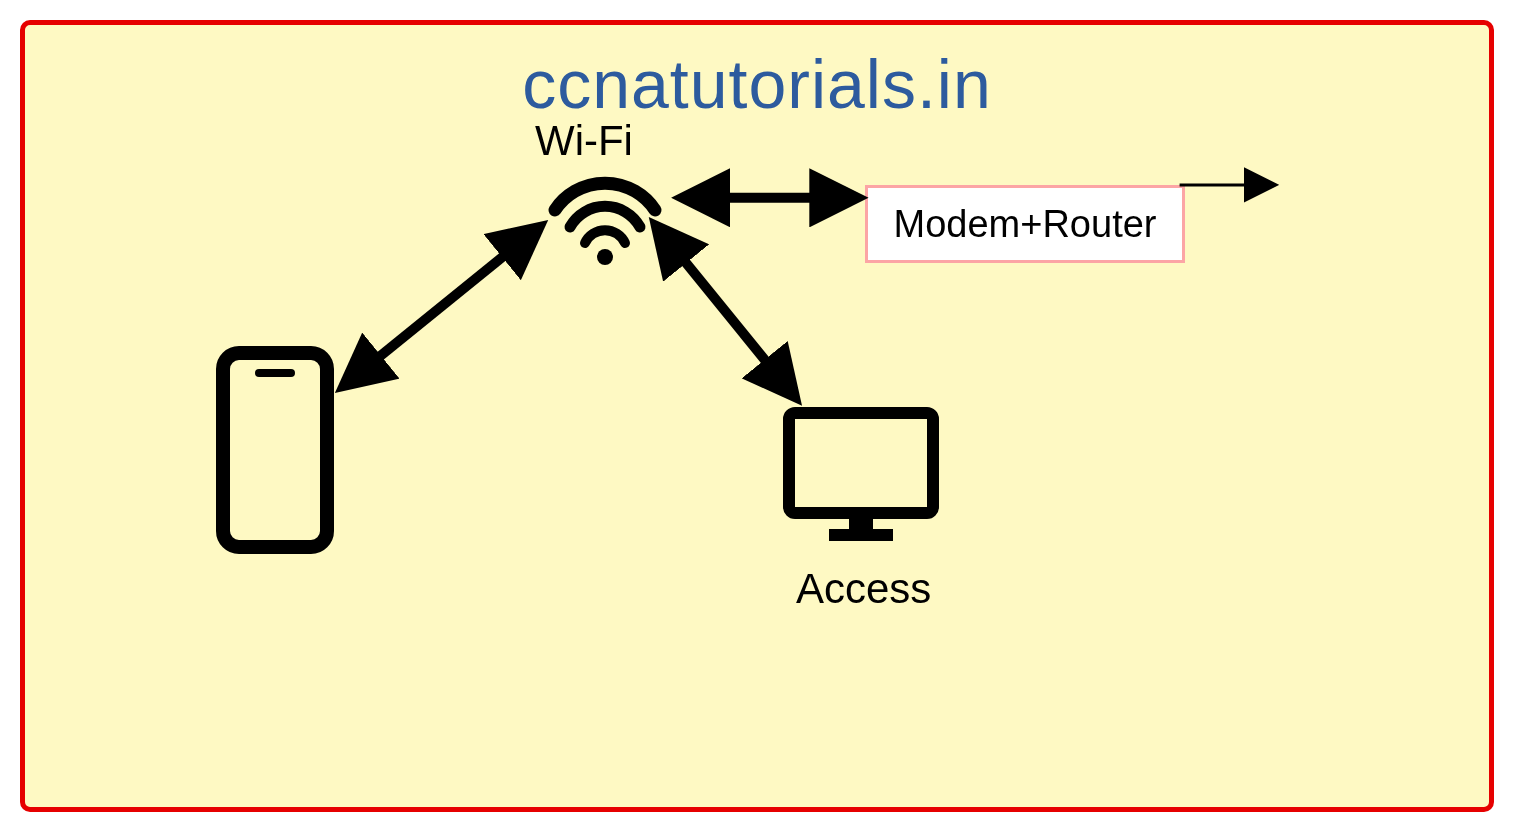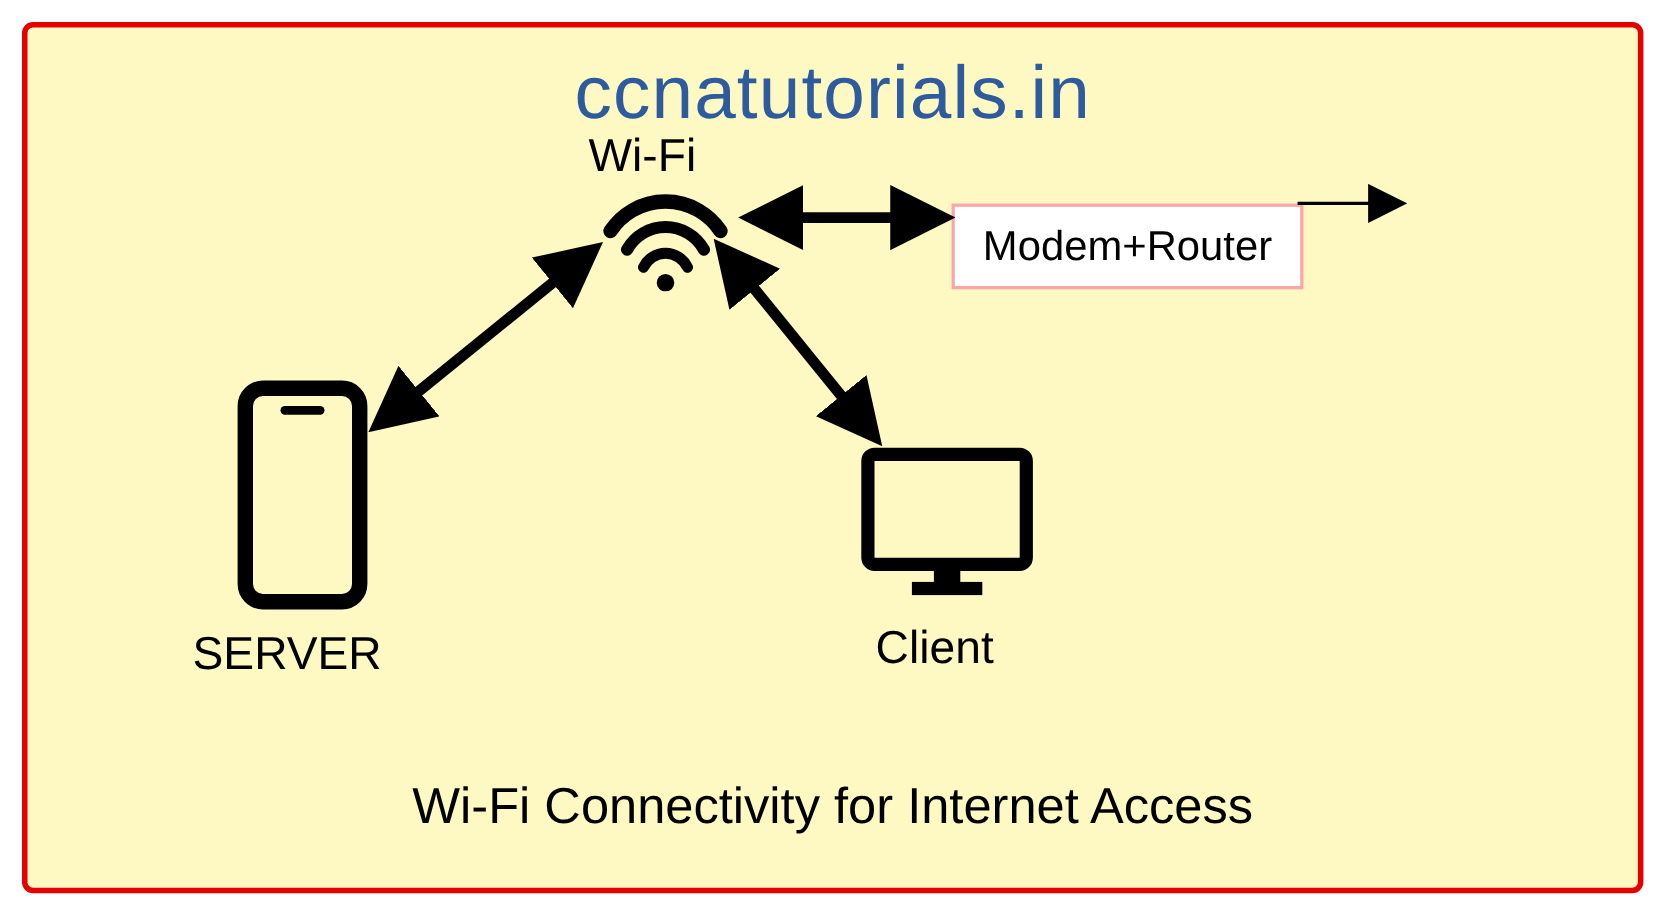--- a/index.html
+++ b/index.html
@@ -161,27 +161,25 @@
     <line x1="1165" y1="162" x2="1260" y2="162" stroke="#000" stroke-width="3" marker-end="url(#arrow-thin)"></line>
   </svg>
 
   <div class="phone-icon">
     <svg viewBox="0 0 120 210" width="120" height="210">
       <rect x="8" y="8" width="104" height="194" rx="16" ry="16" stroke="#000" stroke-width="14" fill="none"></rect>
       <rect x="40" y="24" width="40" height="8" rx="4" fill="#000"></rect>
     </svg>
   </div>
 
-  <div class="server-label">SERVER</div>
 
   <div class="monitor-icon">
     <svg viewBox="0 0 160 140" width="160" height="140">
       <rect x="8" y="8" width="144" height="100" rx="6" stroke="#000" stroke-width="12" fill="none"></rect>
       <rect x="68" y="108" width="24" height="18" fill="#000"></rect>
       <rect x="48" y="124" width="64" height="12" fill="#000"></rect>
     </svg>
   </div>
 
-  <div class="client-label">Client</div>
+  <div class="client-label">Access</div>
 
-  <div class="caption">Wi-Fi Connectivity for Internet Access</div>
 
 </div>
 
 </body></html>

